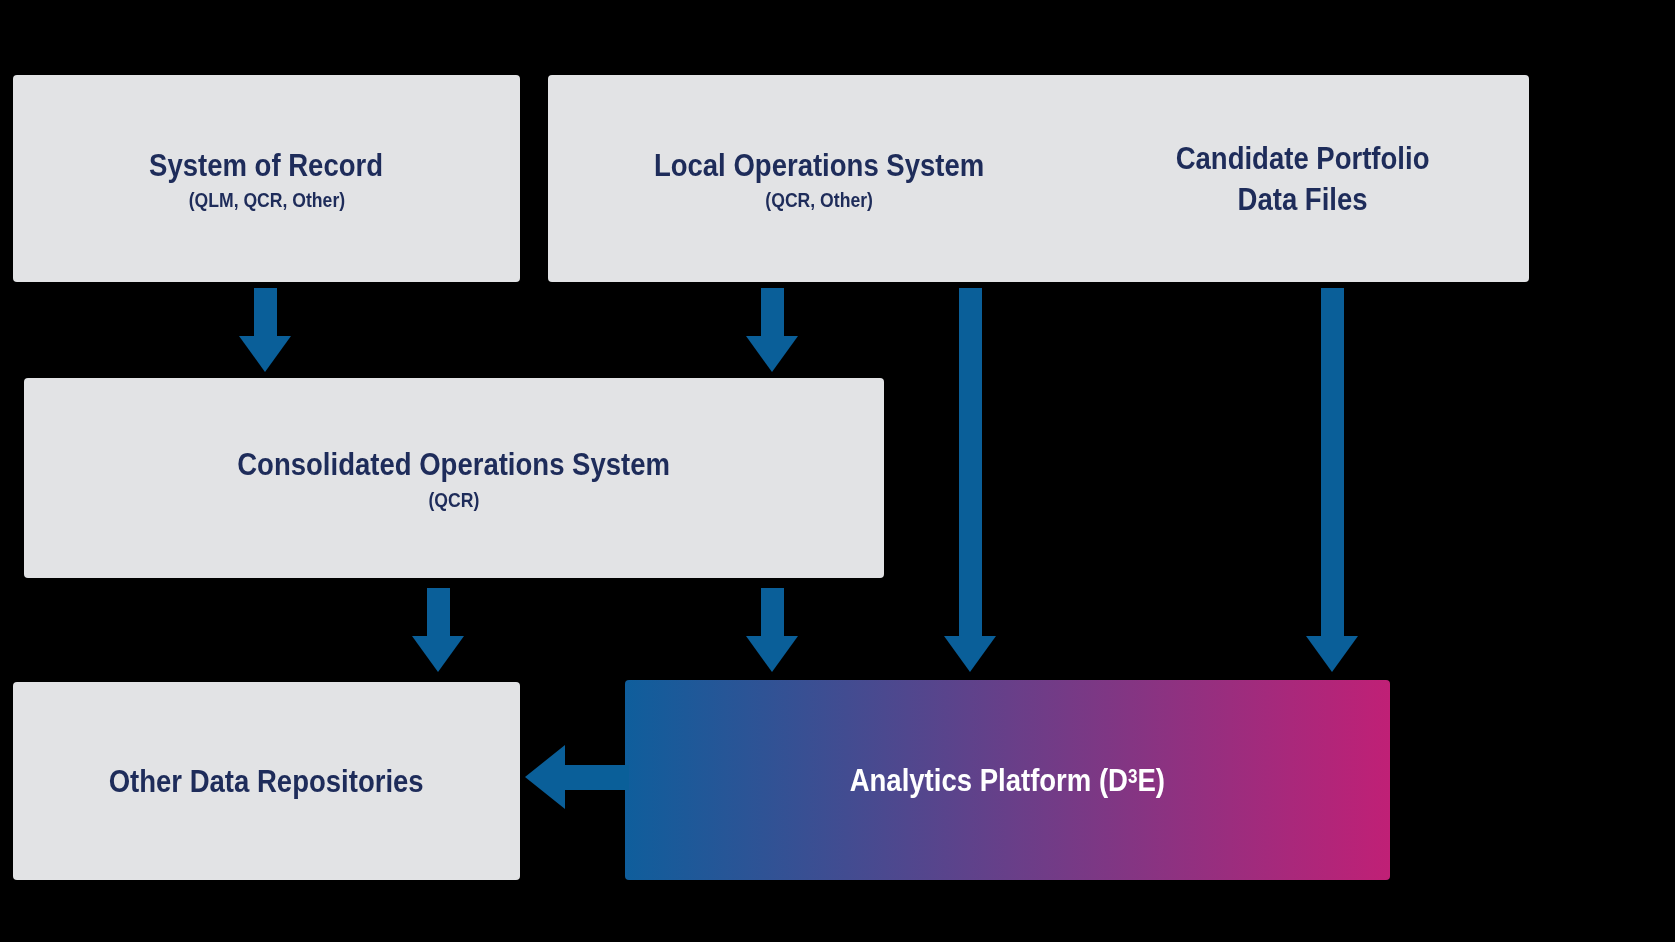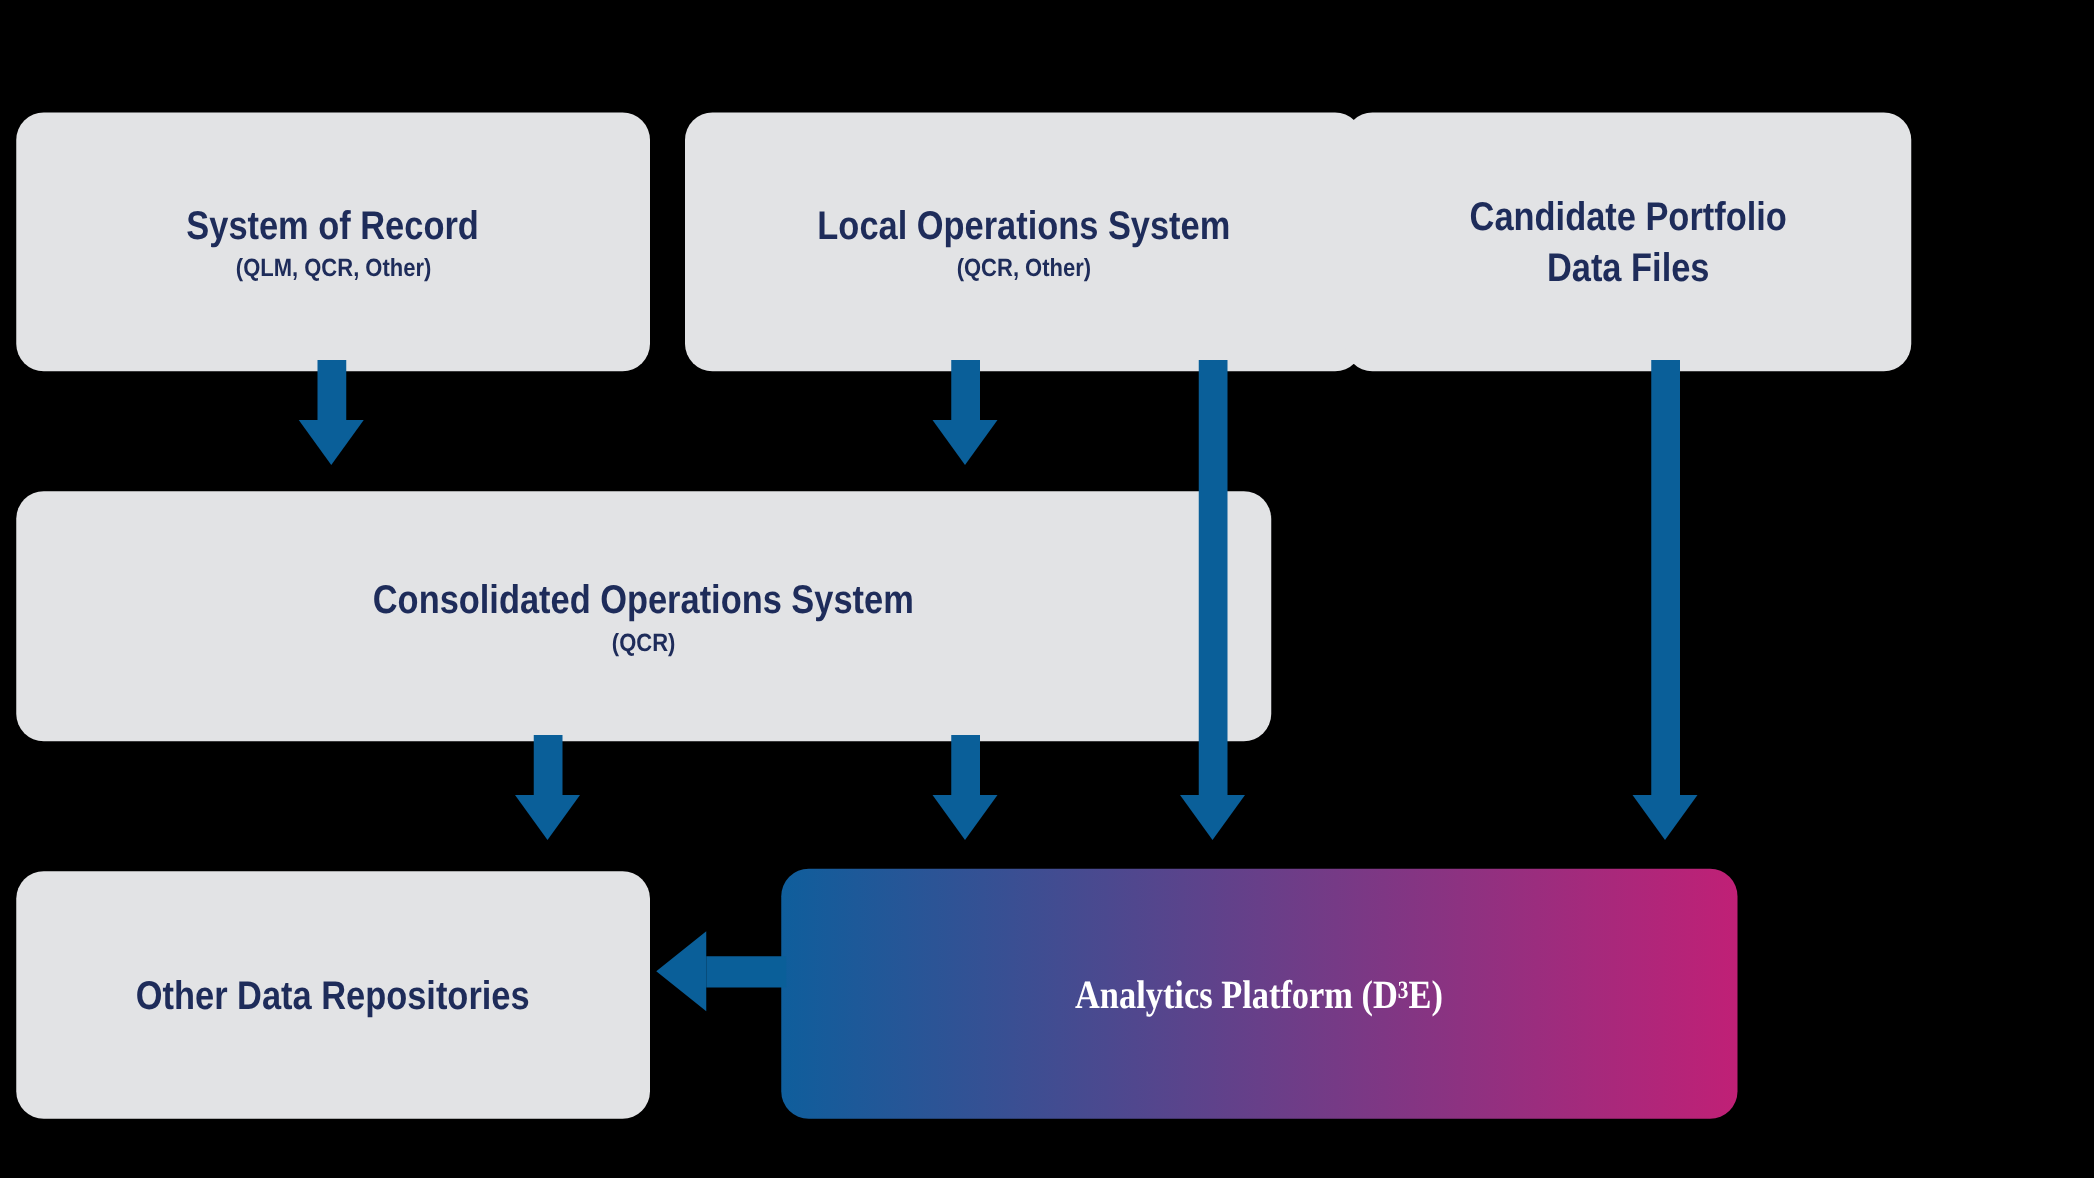--- a/index.html
+++ b/index.html
@@ -20,33 +20,31 @@
     width: 1675px;
     height: 942px;
     background: var(--bg);
     overflow: hidden;
   }
 
   .node {
     position: absolute;
     background: var(--box);
     color: var(--ink);
-    border-radius: 22px;
+    border-radius: 4px;
     display: flex;
     flex-direction: column;
     align-items: center;
     justify-content: center;
     text-align: center;
-    margin-top: 15px;
   }
 
   .node.analytics {
     background: linear-gradient(90deg, var(--grad1), var(--grad2));
     color: var(--analytics-ink);
-    font-family: Liberation Serif, serif;
   }
 
   .title {
     display: inline-block;
     font-weight: bold;
     font-size: 32px;
     line-height: 1.26;
     white-space: pre-line;
     transform: scaleX(0.86);
     letter-spacing: 0;
@@ -118,21 +116,21 @@
   <div class="node" style="left:548px; top:75px; width:542px; height:207px;">
     <span class="title">Local Operations System</span>
     <span class="subtitle">(QCR, Other)</span>
   </div>
 
   <div class="node" style="left:1076px; top:75px; width:453px; height:207px;">
     <span class="title">Candidate Portfolio
 Data Files</span>
   </div>
 
-  <div class="node" style="left:13px; top:378px; width:1004px; height:200px;text-align:right;">
+  <div class="node" style="left:24px; top:378px; width:860px; height:200px;text-align:right;">
     <span class="title">Consolidated Operations System</span>
     <span class="subtitle">(QCR)</span>
   </div>
 
   <div class="node" style="left:13px; top:682px; width:507px; height:198px;">
     <span class="title">Other Data Repositories</span>
   </div>
 
   <div class="node analytics" style="left:625px; top:680px; width:765px; height:200px;">
     <span class="title"><span>Analytics Platform (D</span><span class="sup">3</span><span>E)</span></span>

